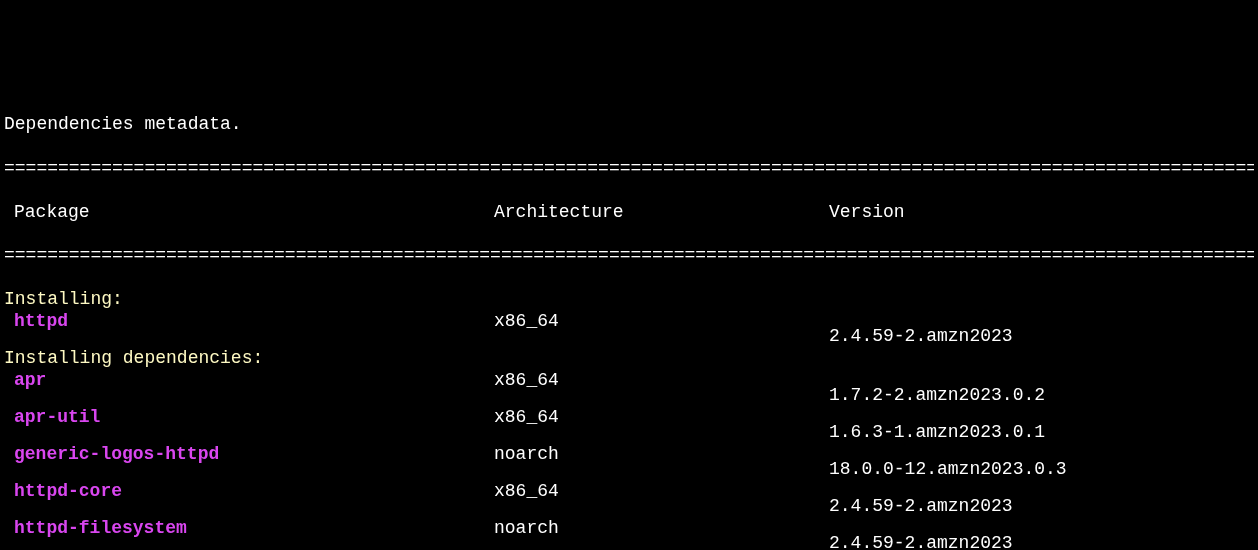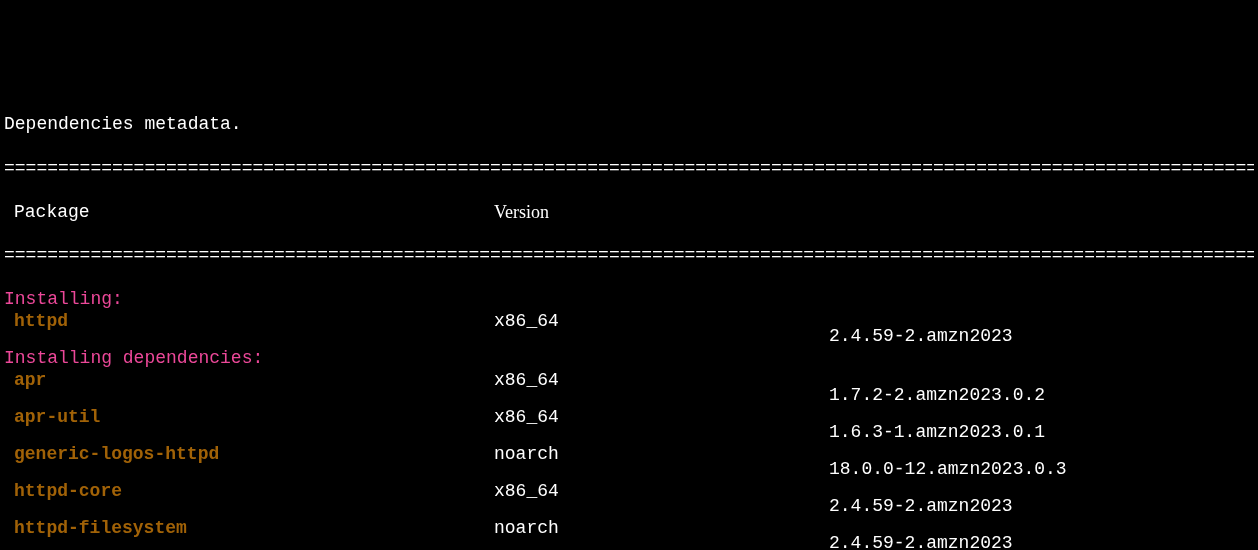--- a/index.html
+++ b/index.html
@@ -13,21 +13,21 @@
       font-family: 'Courier New', Courier, monospace;
       font-size: 18px;
       line-height: 1.22;
       padding: 4px 4px;
       width: 1258px;
       height: 550px;
       overflow: hidden;
       white-space: pre;
     }
     .green {
-      color: #a16207;
+      color: #d946ef;
     }
     .bold {
       font-weight: bold;
     }
     .row {
       display: flex;
     }
     .col-package {
       width: 490px;
       padding-left: 10px;
@@ -45,42 +45,41 @@
     }
     .header-package {
       width: 490px;
       padding-left: 10px;
     }
     .header-arch {
       width: 335px;
     }
     .header-version {
       flex: 1;
-      font-family: Liberation Serif, serif;
     }
     .separator {
       letter-spacing: 0;
       overflow: hidden;
       width: 100%;
       height: 1.22em;
     }
     .section-label {
-      color: #ec4899;
+      color: #fef9c3;
     }
   </style>
 </head>
 <body>
 
 
 
 <div>
 <div>Dependencies metadata.</div>
 <div class="separator">==============================================================================================================================================</div>
 <div class="header-row">
-<span class="header-package">Package</span><span class="header-version">Version</span>
+<span class="header-package">Package</span><span class="header-arch">Architecture</span><span class="header-version">Version</span>
 </div>
 <div class="separator">==============================================================================================================================================</div>
 <div id="sections-container"><div class="section-label">Installing:</div><div class="row"><span class="col-package green bold">httpd</span><span class="col-arch">x86_64</span><span class="col-version">2.4.59-2.amzn2023</span></div><div class="section-label">Installing dependencies:</div><div class="row"><span class="col-package green bold">apr</span><span class="col-arch">x86_64</span><span class="col-version">1.7.2-2.amzn2023.0.2</span></div><div class="row"><span class="col-package green bold">apr-util</span><span class="col-arch">x86_64</span><span class="col-version">1.6.3-1.amzn2023.0.1</span></div><div class="row"><span class="col-package green bold">generic-logos-httpd</span><span class="col-arch">noarch</span><span class="col-version">18.0.0-12.amzn2023.0.3</span></div><div class="row"><span class="col-package green bold">httpd-core</span><span class="col-arch">x86_64</span><span class="col-version">2.4.59-2.amzn2023</span></div><div class="row"><span class="col-package green bold">httpd-filesystem</span><span class="col-arch">noarch</span><span class="col-version">2.4.59-2.amzn2023</span></div></div>
 
 
 
 
 </div>
 
 

